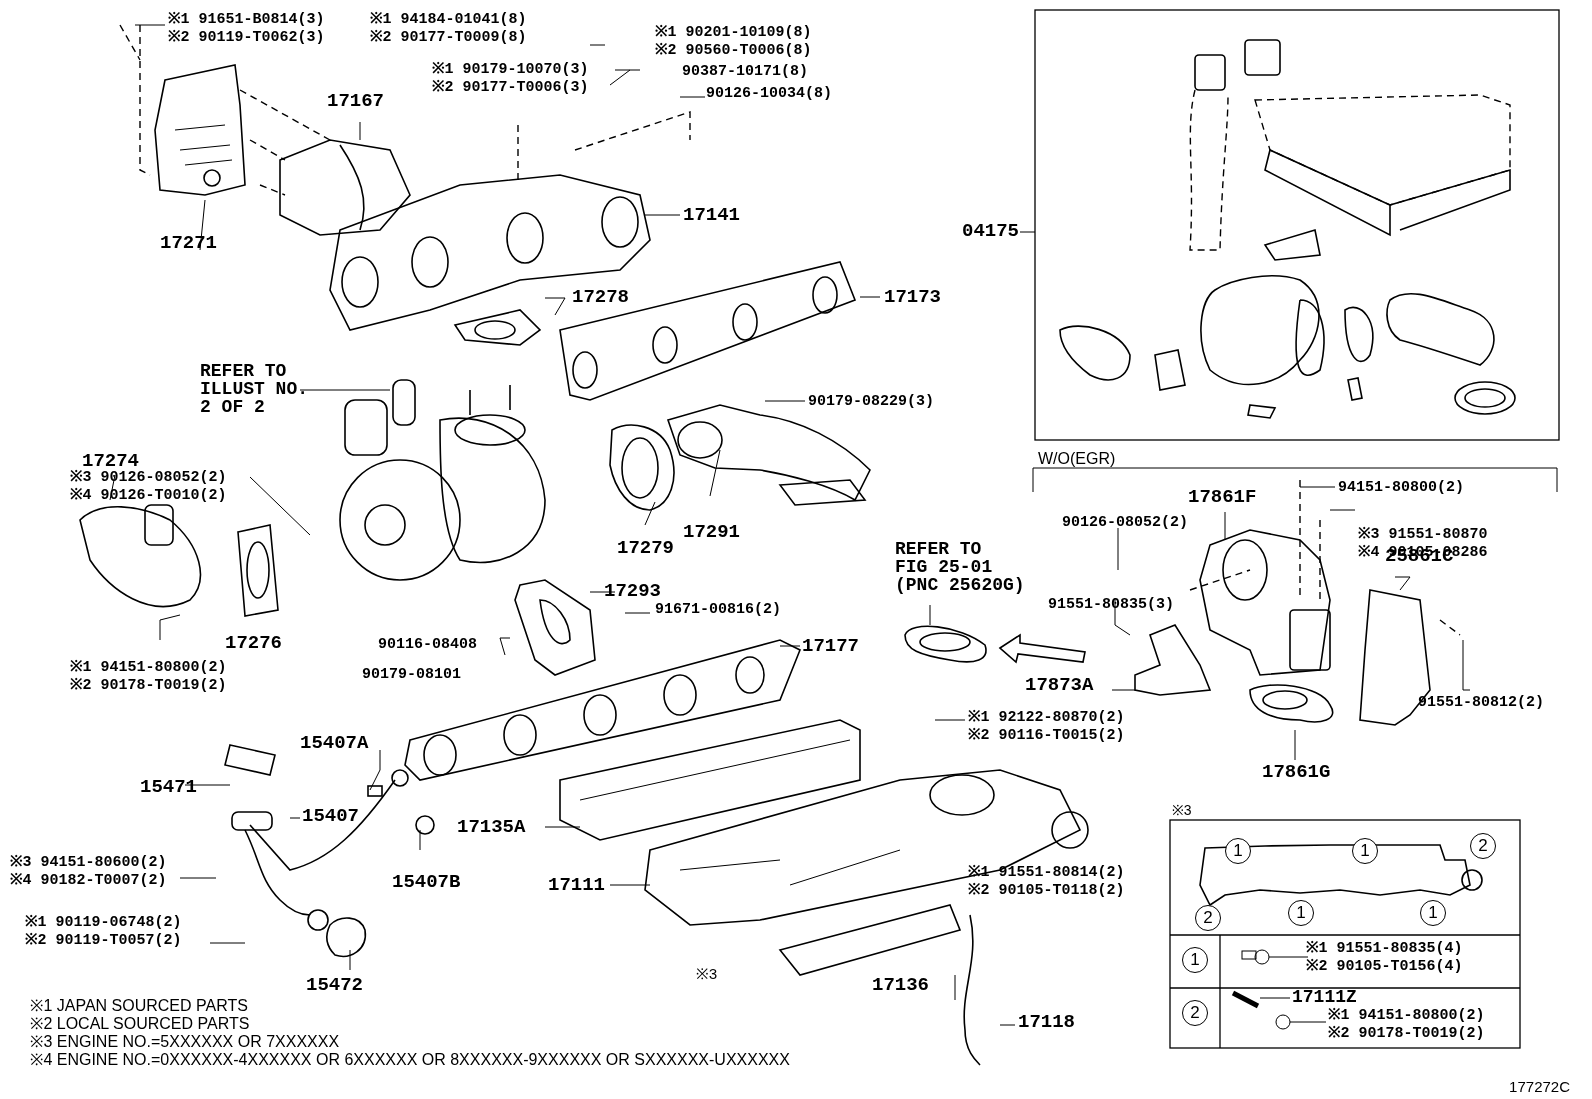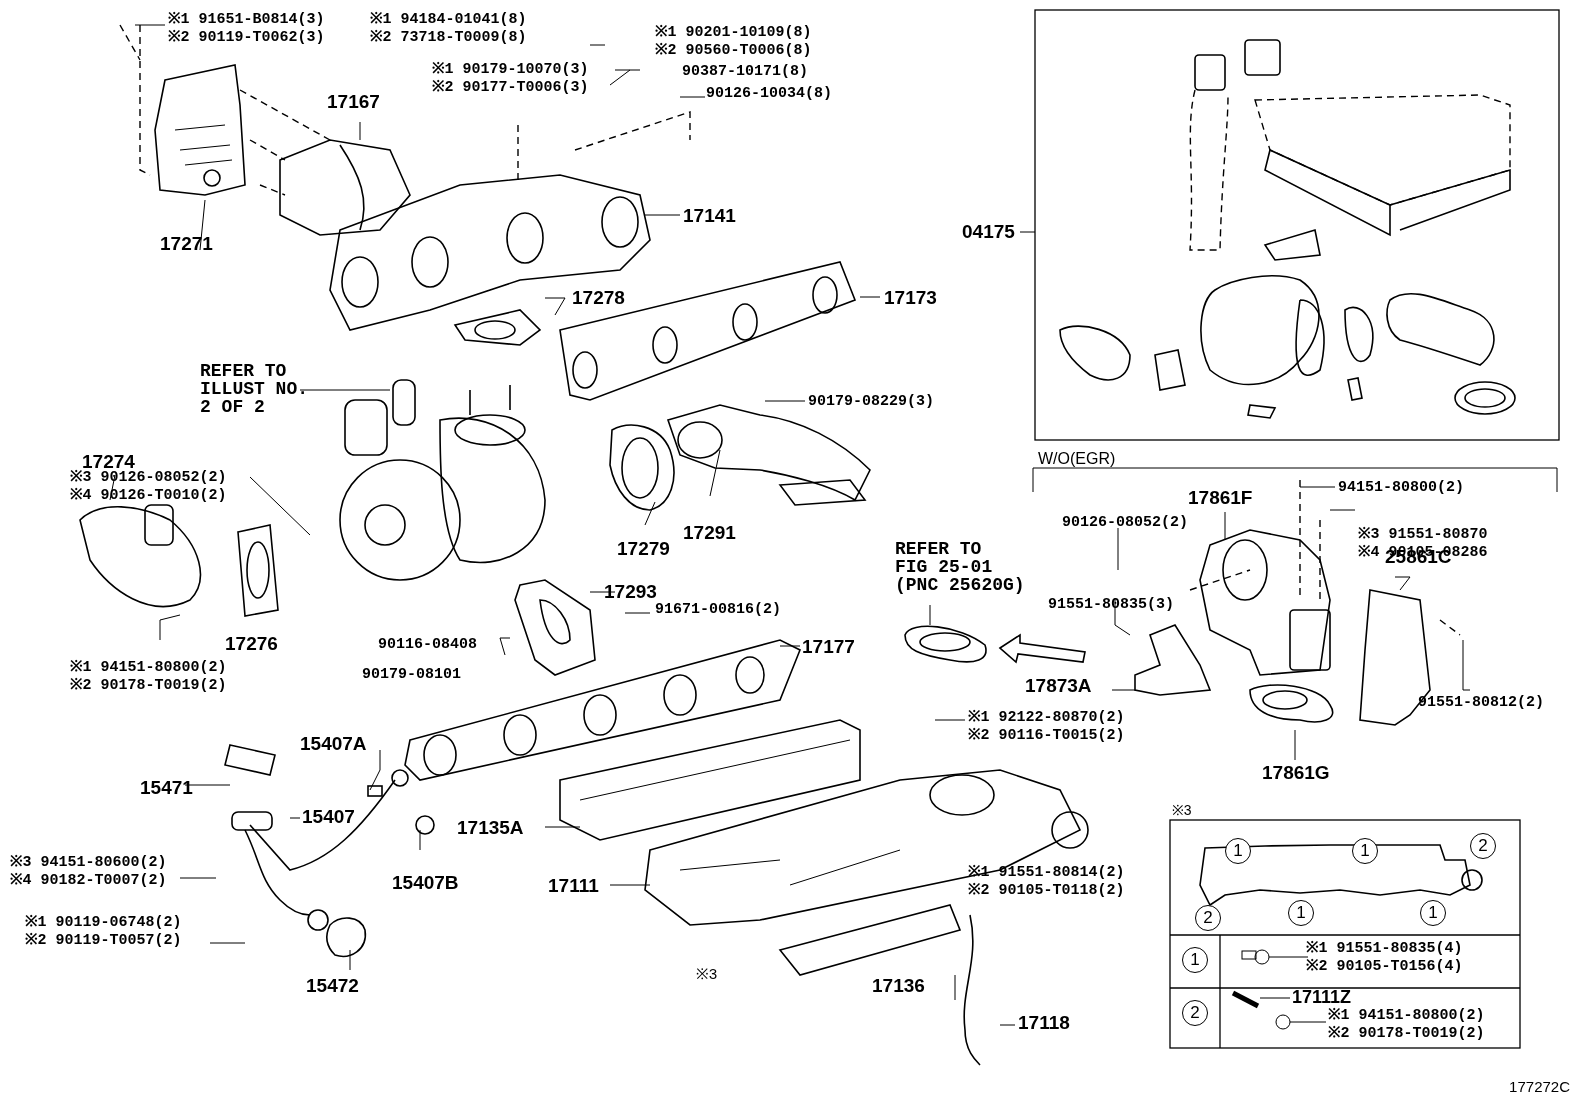--- a/index.html
+++ b/index.html
@@ -1,19 +1,19 @@
 <!DOCTYPE html>
 <html><head>
 <meta charset="utf-8">
 <style>
   html,body{margin:0;padding:0;background:#fff;}
   body{width:1592px;height:1099px;position:relative;overflow:hidden;font-family:"DejaVu Sans Mono","Liberation Mono",monospace;color:#000;}
   #diagram{position:absolute;left:0;top:0;width:1592px;height:1099px;}
   .lbl{position:absolute;white-space:nowrap;font-family:"Liberation Mono","DejaVu Sans Mono",monospace;font-weight:bold;line-height:1;}
-  .pnc{font-size:19px;font-family:Liberation Sans, sans-serif;font-weight:bold;}
+  .pnc{font-size:19px;font-family:Liberation Mono, monospace;font-weight:bold;}
   .part{font-size:15px;}
   .part2 div{height:18px;}
   .note{font-size:18px;font-family:"Liberation Mono",monospace;font-weight:bold;line-height:18px;}
   .legend{position:absolute;left:30px;top:997px;font-family:"Liberation Sans",sans-serif;font-size:16px;line-height:18px;}
   .figno{position:absolute;right:22px;top:1078px;font-family:"Liberation Sans",sans-serif;font-size:15px;margin-left:42px;}
   .cap{position:absolute;font-family:"Liberation Sans",sans-serif;font-size:16px;}
   svg .s{fill:none;stroke:#000;stroke-width:1.6;}
   svg .d{fill:none;stroke:#000;stroke-width:1.4;stroke-dasharray:7 5;}
   svg .t{fill:none;stroke:#000;stroke-width:1;}
   svg .box{fill:none;stroke:#000;stroke-width:1.3;}
@@ -218,21 +218,21 @@
 <div class="lbl pnc" style="left:872px;top:976px">17136</div>
 <div class="lbl pnc" style="left:1018px;top:1013px">17118</div>
 <div class="lbl part" style="left:696px;top:968px;font-weight:normal">※3</div>
 
 <div class="lbl part part2" style="left:168px;top:12px">
   <div>※1 91651-B0814(3)</div>
   <div>※2 90119-T0062(3)</div>
 </div>
 <div class="lbl part part2" style="left:370px;top:12px">
   <div>※1 94184-01041(8)</div>
-  <div>※2 73718-T0009(8)</div>
+  <div>※2 90177-T0009(8)</div>
 </div>
 <div class="lbl part part2" style="left:655px;top:25px">
   <div>※1 90201-10109(8)</div>
   <div>※2 90560-T0006(8)</div>
 </div>
 <div class="lbl part part2" style="left:432px;top:62px">
   <div>※1 90179-10070(3)</div>
   <div>※2 90177-T0006(3)</div>
 </div>
 <div class="lbl part" style="left:682px;top:64px">90387-10171(8)</div>
@@ -299,16 +299,22 @@
       <circle cx="55" cy="34" r="7" fill="none" stroke="#000"></circle>
       <line x1="62" y1="34" x2="98" y2="34" stroke="#000"></line>
       <line x1="32" y1="10" x2="62" y2="10" stroke="#000"></line>
     </svg>
 <div class="lbl pnc" style="left:1292px;top:988px;font-size:18px">17111Z</div>
 <div class="lbl part part2" style="left:1328px;top:1008px">
   <div>※1 94151-80800(2)</div>
   <div>※2 90178-T0019(2)</div>
 </div>
 
+<div class="legend">
+  <div>※1 JAPAN SOURCED PARTS</div>
+  <div>※2 LOCAL SOURCED PARTS</div>
+  <div>※3 ENGINE NO.=5XXXXXX OR 7XXXXXX</div>
+  <div>※4 ENGINE NO.=0XXXXXX-4XXXXXX OR 6XXXXXX OR 8XXXXXX-9XXXXXX OR SXXXXXX-UXXXXXX</div>
+</div>
 
 <div class="figno">177272C</div>
 
 </div>
 
 </body></html>

